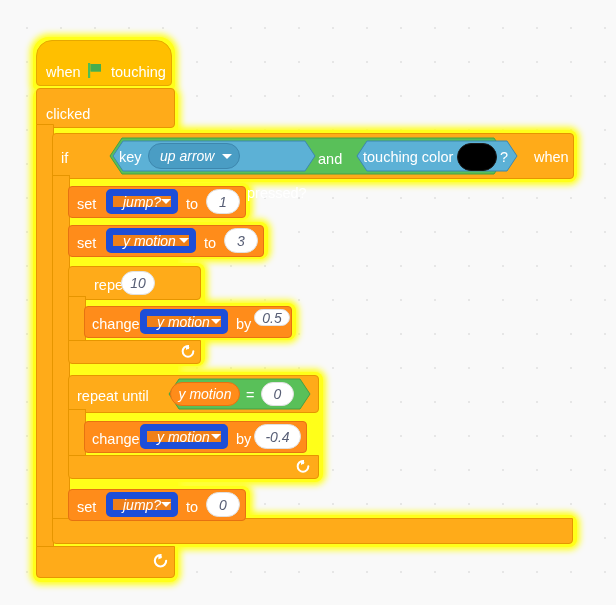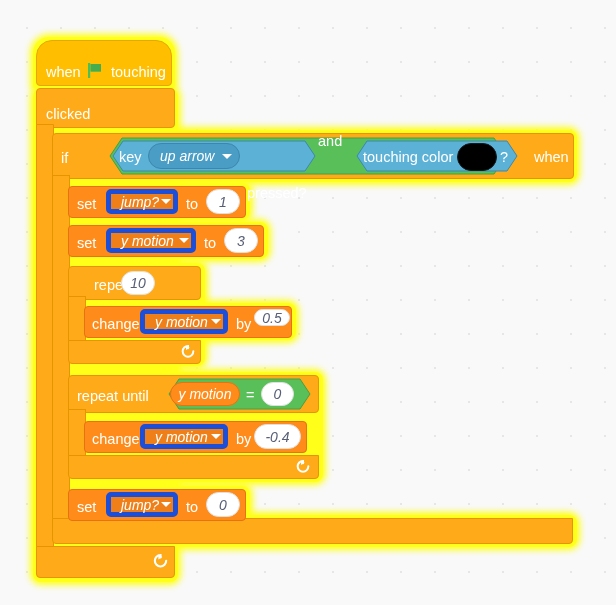--- a/index.html
+++ b/index.html
@@ -80,21 +80,21 @@
     font-style: italic;
   }
   .pill-num {
     background: #ffffff;
     color: #575e75;
     border: 1px solid #e0e0e0;
     font-size: 14px;
   }
   .pill-drop-data {
     background: #ef8019;
-    border: 5px solid #1d4ed8;
+    border: 7px solid #1d4ed8;
     border-radius: 5px;
     justify-content: flex-start;
     padding-left: 10px;
   }
   .pill-drop-sensing {
     background: #4a9dc4;
     border: 1px solid #3d87ae;
     justify-content: flex-start;
     padding-left: 11px;
   }
@@ -172,21 +172,21 @@
     <path d="M20 11a8 8 0 0 1-8 8 8 8 0 0 1-8-8 8 8 0 0 1 8-8v3.2" fill="none" stroke="#ffffff" stroke-width="3" stroke-linecap="round"></path>
     <path d="M9 2.2 L14.6 5.6 L9 9.0 Z" fill="#ffffff"></path>
   </svg>
 
   <div class="blk c-control brd-control r4" style="left:52px;top:133px;width:522px;height:46px;"></div>
   <div class="lbl" style="left:61px;top:151px;">if</div>
 
   <svg width="424" height="42" viewBox="0 0 424 42" style="position:absolute;left:96px;top:135px;">
     <path d="M14 21 L26 3 L398 3 L410 21 L398 39 L26 39 Z" fill="#59c059" stroke="#45a045" stroke-width="1"></path>
   </svg>
-  <div class="lbl" style="left:318px;top:134px;">and</div>
+  <div class="lbl" style="left:318px;top:152px;">and</div>
 
   <svg width="214" height="34" viewBox="0 0 214 34" style="position:absolute;left:102px;top:139px;">
     <path d="M11 17 L21 2 L203 2 L213 17 L203 32 L21 32 Z" fill="#5cb1d6" stroke="#3d87ae" stroke-width="1"></path>
   </svg>
   <div class="lbl" style="left:119px;top:150px;">key</div>
   <div class="pill pill-drop-sensing" style="left:148px;top:143px;width:92px;height:26px;">
     <span>up arrow</span>
   </div>
   <div class="caret" style="left:222px;top:154px;"></div>
   <div class="lbl" style="left:247px;top:150px;margin-top:36px;">pressed?</div>

